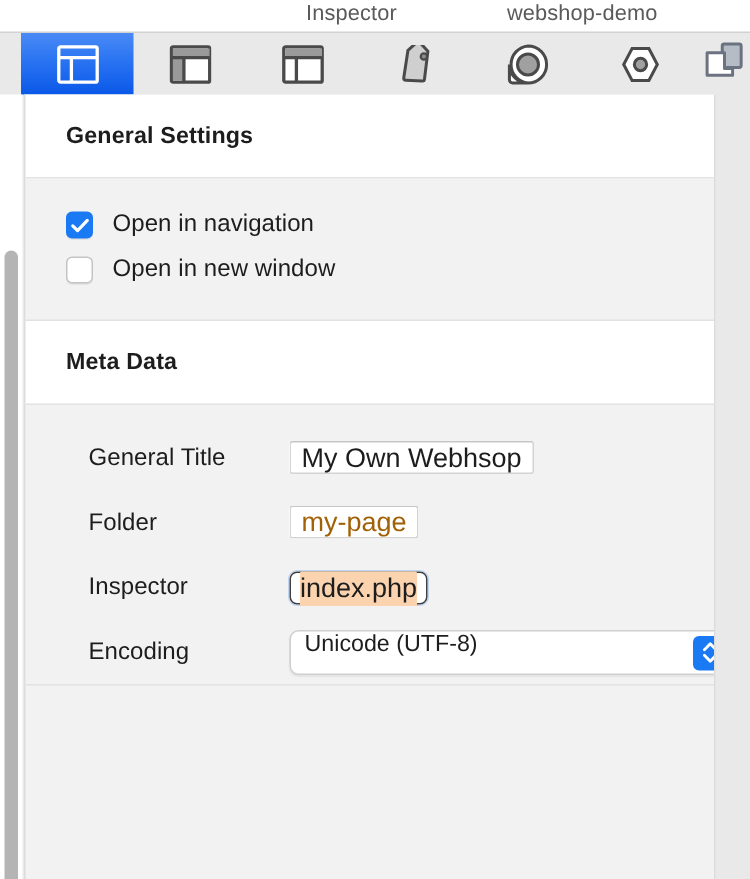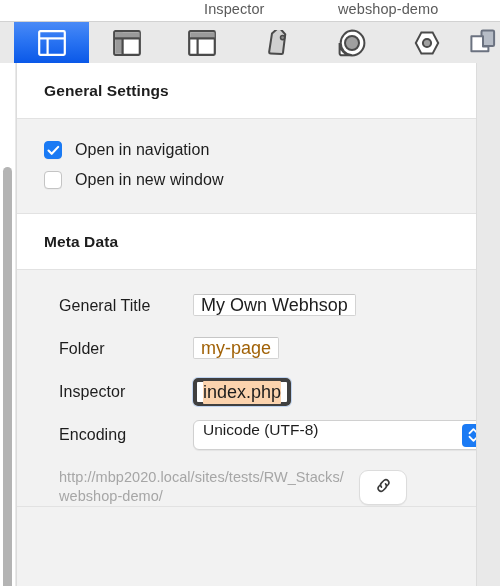--- a/index.html
+++ b/index.html
@@ -203,21 +203,21 @@
     font-size: 18px;
     color: #1d1d1d;
     padding: 0 7px;
     line-height: 25px;
     white-space: nowrap;
     overflow: hidden;
   }
   .txt.placeholder { color: #a16207; }
 
   .txt.focused {
-    border: 4px solid #404040;
+    border: 1px solid #404040;
     border-radius: 5px;
     height: 30px;
     line-height: 26px;
     box-shadow: 0 0 0 1px rgba(75,143,240,0.30);
     padding: 0 6px;
     margin-top: 12px;
   }
   .sel-text {
     background: #fbd3ae;
     border-radius: 1px;
@@ -433,31 +433,18 @@
             <span class="popup-arrows">
               <svg width="11" height="16" viewBox="0 0 11 16">
                 <polyline points="1.6,6.2 5.5,2.2 9.4,6.2" fill="none" stroke="#ffffff" stroke-width="1.9" stroke-linecap="round" stroke-linejoin="round"></polyline>
                 <polyline points="1.6,9.8 5.5,13.8 9.4,9.8" fill="none" stroke="#ffffff" stroke-width="1.9" stroke-linecap="round" stroke-linejoin="round"></polyline>
               </svg>
             </span>
           </span>
         </span>
       </div>
 
-      <div class="url-row">
-        <span class="url-text">http://mbp2020.local/sites/tests/RW_Stacks/webshop-demo/</span>
-        <span class="link-btn">
-          <span>
-            <svg width="19" height="19" viewBox="0 0 19 19">
-              <g fill="none" stroke="#3a3a3a" stroke-width="1.55" stroke-linecap="round">
-                <path d="M7.5 11.1 A3.0 3.0 0 0 1 7.5 6.9 L10.1 4.3 A3.0 3.0 0 0 1 14.3 8.5 L13.0 9.8"></path>
-                <path d="M11.5 7.9 A3.0 3.0 0 0 1 11.5 12.1 L8.9 14.7 A3.0 3.0 0 0 1 4.7 10.5 L6.0 9.2"></path>
-              </g>
-            </svg>
-          </span>
-        </span>
-      </div>
 
     </div>
 
   </div>
 
 </div>
 
 </body></html>

